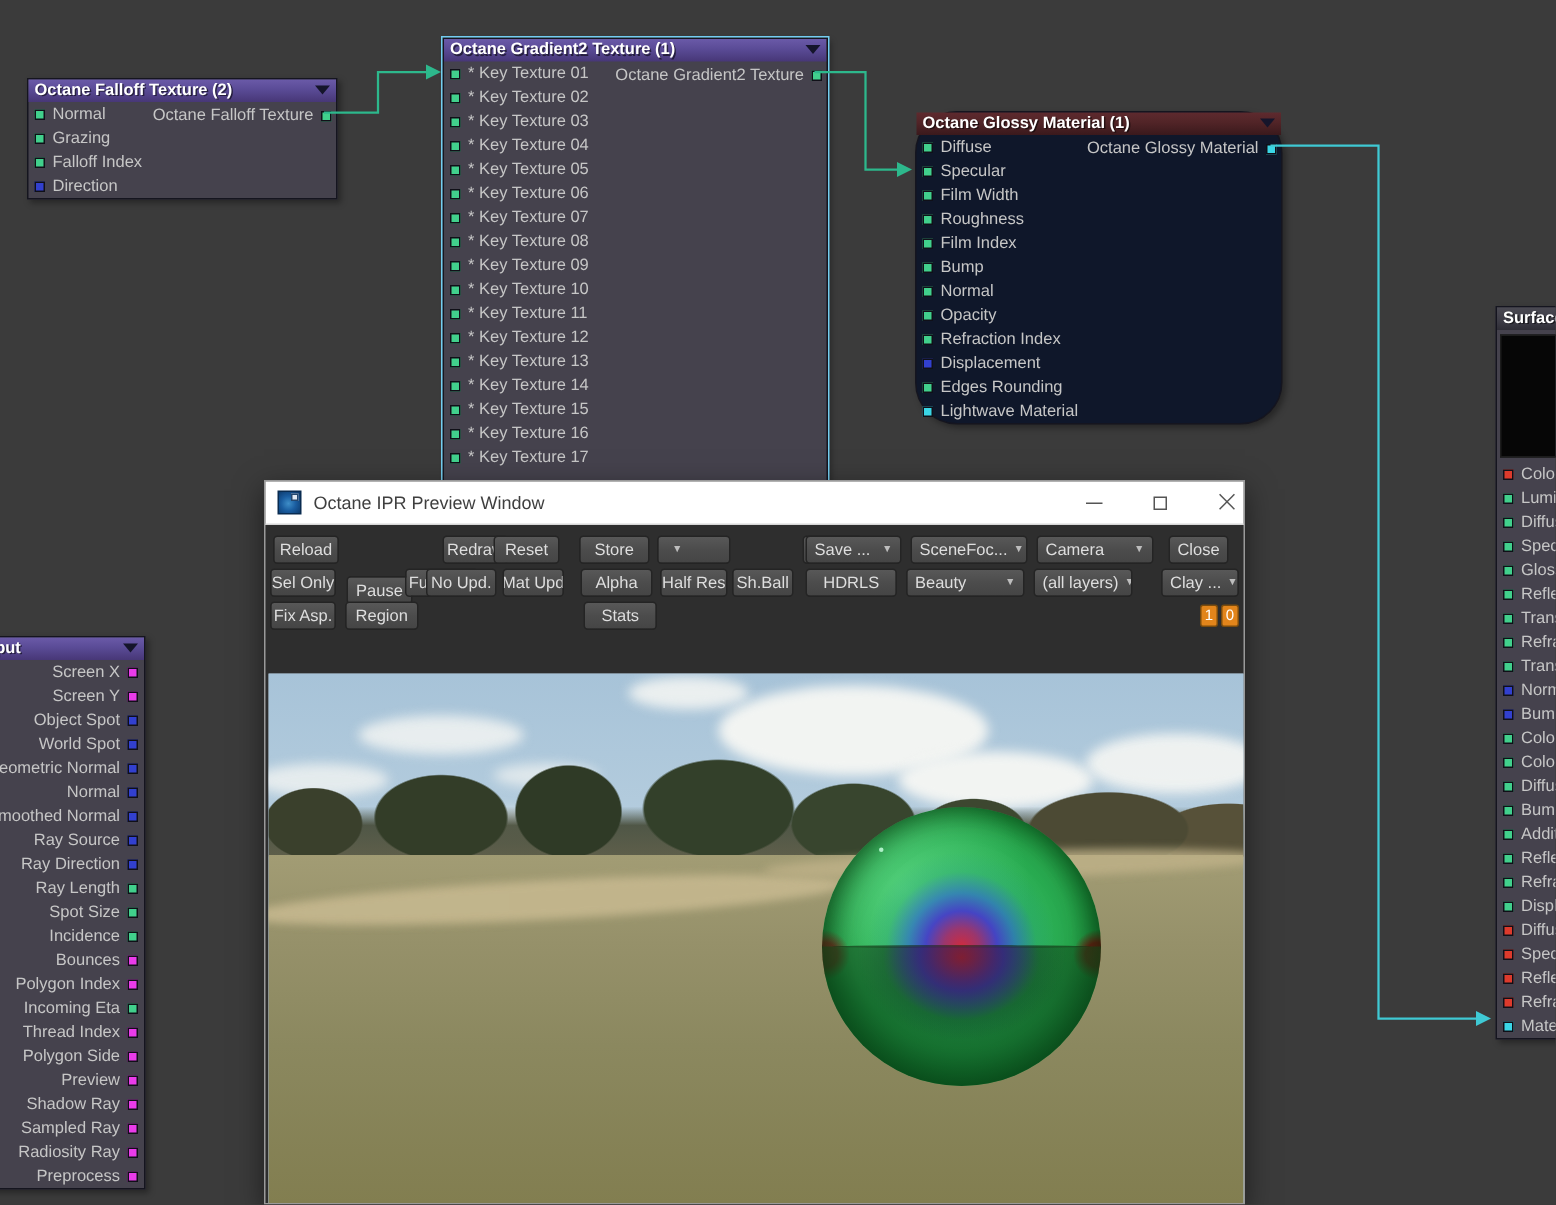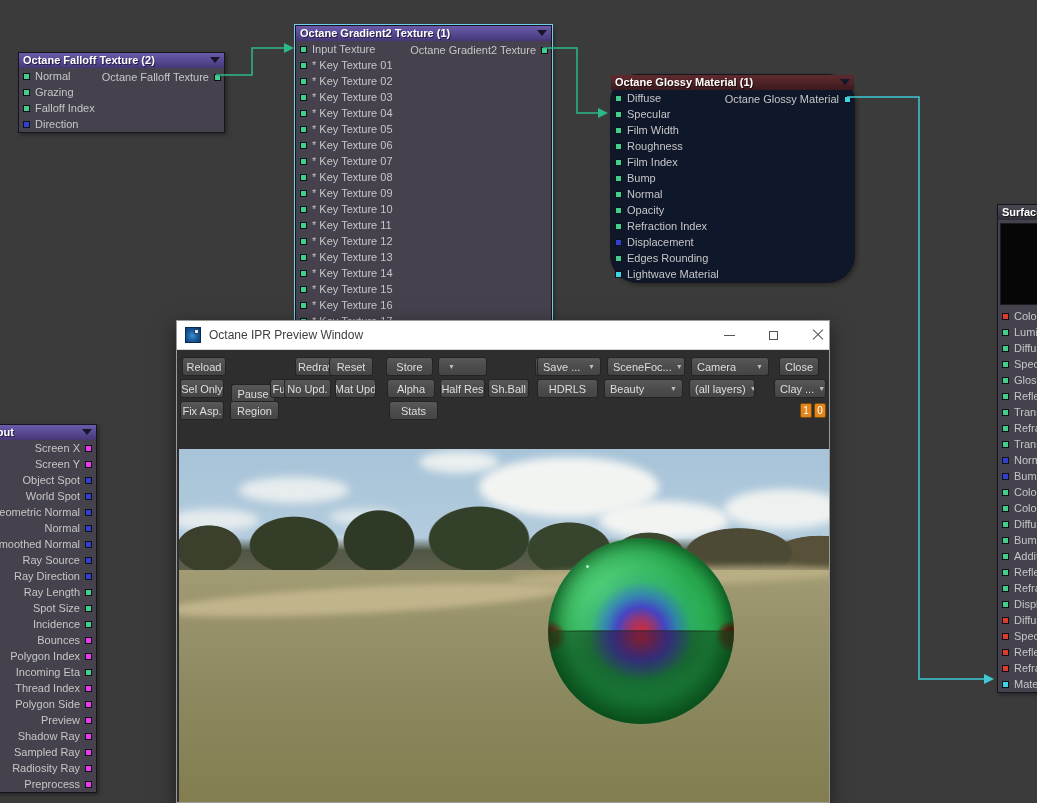--- a/index.html
+++ b/index.html
@@ -186,24 +186,20 @@
 </div>
 
 <div class="node selected" style="left:295px;top:25px;width:255px;height:303px;overflow:hidden;">
   <div class="nhead"><span>Octane Gradient2 Texture (1)</span></div>
   <div class="nout">
     <span>Octane Gradient2 Texture</span>
     <span class="port c-green"></span>
   </div>
   <div>
 
-  <div class="nrow">
-        <span class="port c-green"></span>
-        <span>Input Texture</span>
-      </div>
       <div class="nrow">
         <span class="port c-green"></span>
         <span>* Key Texture 01</span>
       </div>
       <div class="nrow">
         <span class="port c-green"></span>
         <span>* Key Texture 02</span>
       </div>
       <div class="nrow">
         <span class="port c-green"></span>

